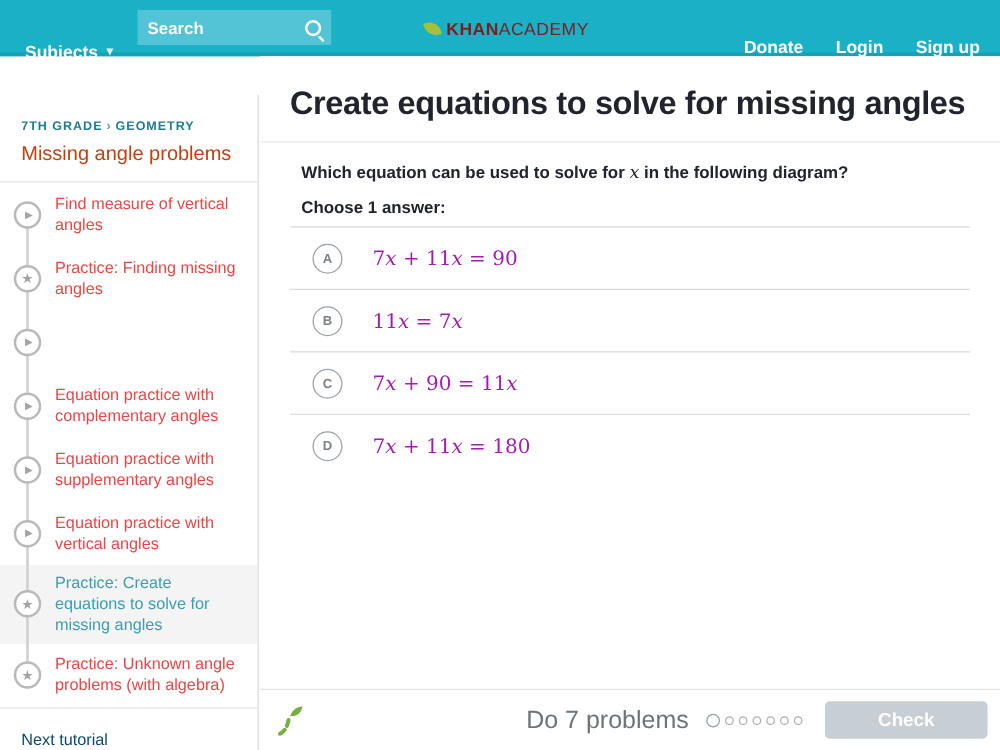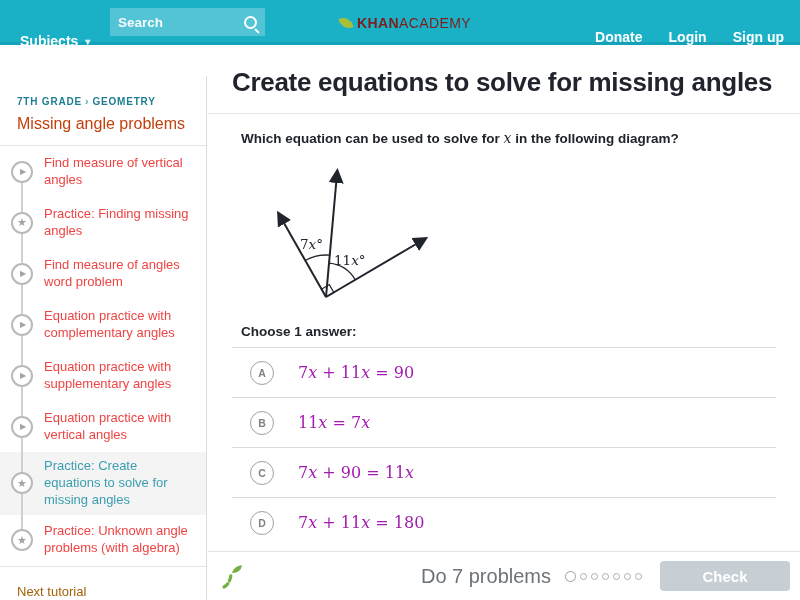--- a/index.html
+++ b/index.html
@@ -52,21 +52,21 @@
   .sb-item.active { background:#f4f4f4; }
   .sb-ico { position:relative; z-index:2; flex:none; width:22px; height:22px;
     border:2px solid #b9b9b9; border-radius:50%; background:#fff;
     display:flex; align-items:center; justify-content:center;
     color:#a3a3a3; }
   .sb-ico.play { font-size:8px; padding-left:2px; }
   .sb-ico.star { font-size:11px; }
   .sb-label { font-size:13px; line-height:1.3; color:#ef4444; }
   .sb-item.active .sb-label { color:#3a9eb0; }
   .sb-next { border-top:1px solid #e6e6e6; padding:17px 16px 0 17px; }
-  .sb-next-label { font-size:13px; color:#a16207; }
+  .sb-next-label { font-size:13px; color:#0c4a6e; }
   .sb-next-link { margin-top:4px; font-size:15px; color:#2d8ba0; cursor:pointer; }
 
   
   .main { position:absolute; top:45px; left:208px; right:0; bottom:0; background:#fff; }
   .page-title { margin:22px 12px 0 24px; font-size:26px; font-weight:700;
     letter-spacing:-.3px; white-space:nowrap; color:#21242c; }
   .title-divider { margin-top:15px; border-bottom:1px solid #e7e7e7; }
   .question { margin:16px 24px 0 33px; font-size:13.5px; font-weight:700; color:#21242c; }
   .math, .q-var { font-family:"DejaVu Serif", serif; }
   .q-var { font-style:italic; font-size:14px; font-weight:400; }
@@ -140,21 +140,20 @@
       <div class="sb-item">
         <span class="sb-ico play">▶</span>
         <span class="sb-label">Find measure of vertical angles</span>
       </div>
       <div class="sb-item">
         <span class="sb-ico star">★</span>
         <span class="sb-label">Practice: Finding missing angles</span>
       </div>
       <div class="sb-item">
         <span class="sb-ico play">▶</span>
-        <span class="sb-label">Find measure of angles word problem</span>
       </div>
       <div class="sb-item">
         <span class="sb-ico play">▶</span>
         <span class="sb-label">Equation practice with complementary angles</span>
       </div>
       <div class="sb-item">
         <span class="sb-ico play">▶</span>
         <span class="sb-label">Equation practice with supplementary angles</span>
       </div>
       <div class="sb-item">
@@ -178,40 +177,20 @@
   </div>
 
   <div class="main">
     <h1 class="page-title">Create equations to solve for missing angles</h1>
     <div class="title-divider"></div>
 
     <div class="question">
       <span>Which equation can be used to solve for </span><span class="q-var">x</span><span> in the following diagram?</span>
     </div>
 
-    <div class="diagram">
-      <svg width="210" height="158" viewBox="0 0 210 158">
-        <defs>
-          <marker id="arr" viewBox="0 0 10 10" refX="6" refY="5" markerWidth="7.5" markerHeight="7.5" orient="auto-start-reverse">
-            <path d="M0,0 L10,5 L0,10 z" fill="#21242c"></path>
-          </marker>
-        </defs>
-
-        <line x1="88" y1="143" x2="42" y2="62" stroke="#21242c" stroke-width="2" marker-end="url(#arr)"></line>
-        <line x1="88" y1="143" x2="99" y2="20" stroke="#21242c" stroke-width="2" marker-end="url(#arr)"></line>
-        <line x1="88" y1="143" x2="185" y2="86" stroke="#21242c" stroke-width="2" marker-end="url(#arr)"></line>
-
-        <path d="M 67.2,106.5 A 42,42 0 0 1 91.9,101.2" fill="none" stroke="#21242c" stroke-width="1.3"></path>
-        <path d="M 91.2,109.2 A 34,34 0 0 1 117.3,125.9" fill="none" stroke="#21242c" stroke-width="1.3"></path>
-
-        <path d="M 88,143 L 83.5,135.2 L 91.3,130.6 L 95.8,138.5 Z" fill="none" stroke="#21242c" stroke-width="1.2"></path>
-      </svg>
-      <span class="angle-label angle-label-1 math">7<i>x</i>°</span>
-      <span class="angle-label angle-label-2 math">11<i>x</i>°</span>
-    </div>
 
     <div class="choose">Choose 1 answer:</div>
 
     <div class="options">
       <div class="option">
         <span class="opt-circle">A</span>
         <span class="opt-eq math">7<i>x</i> + 11<i>x</i> = 90</span>
       </div>
       <div class="option">
         <span class="opt-circle">B</span>

